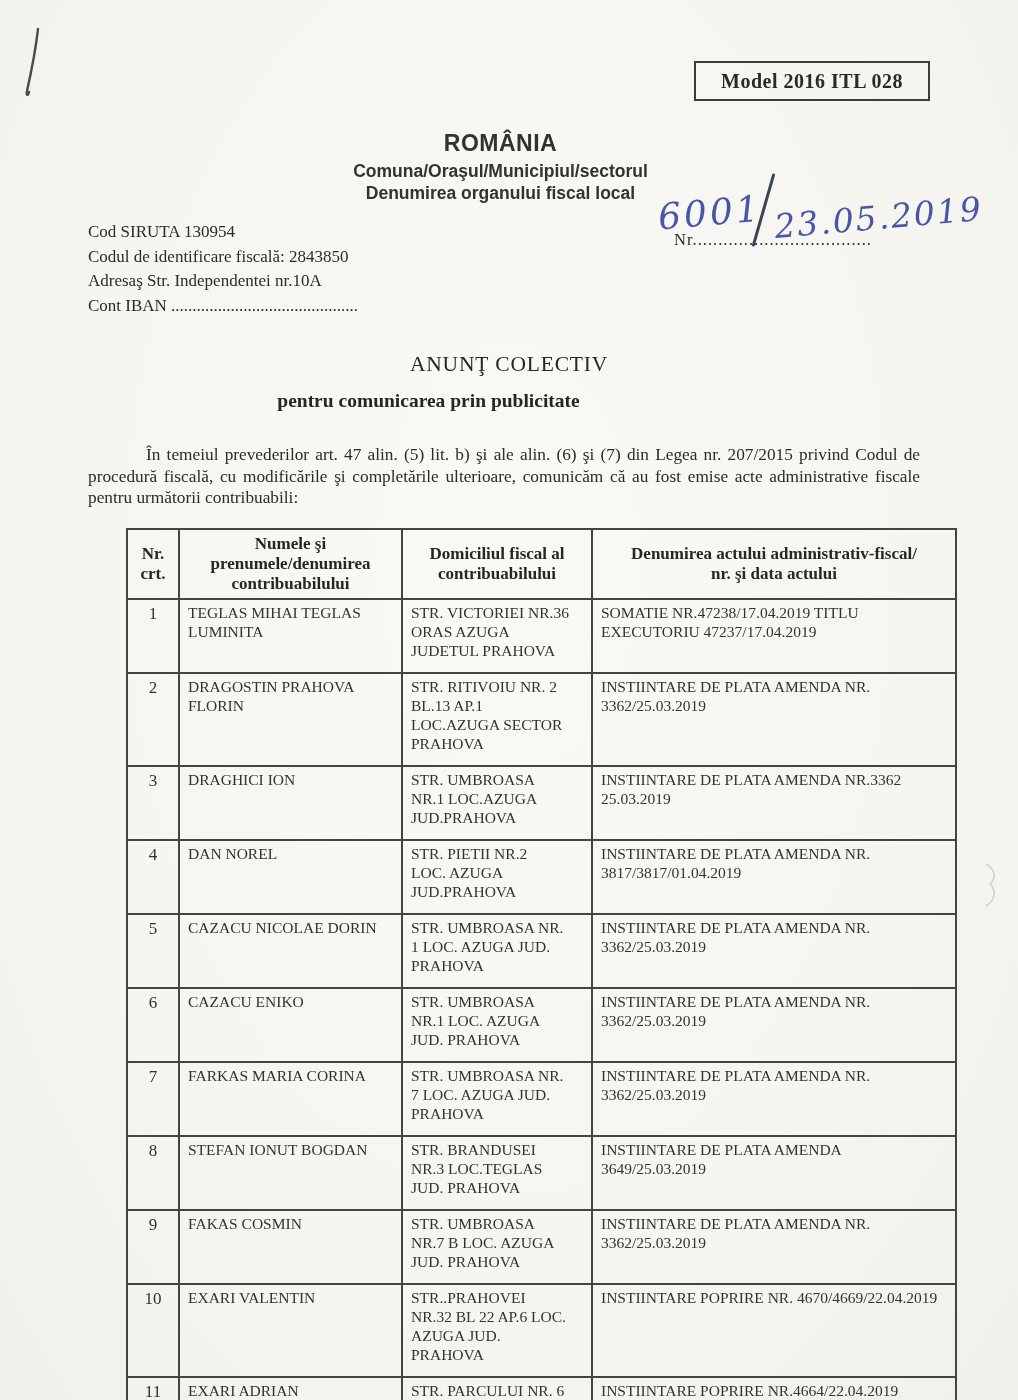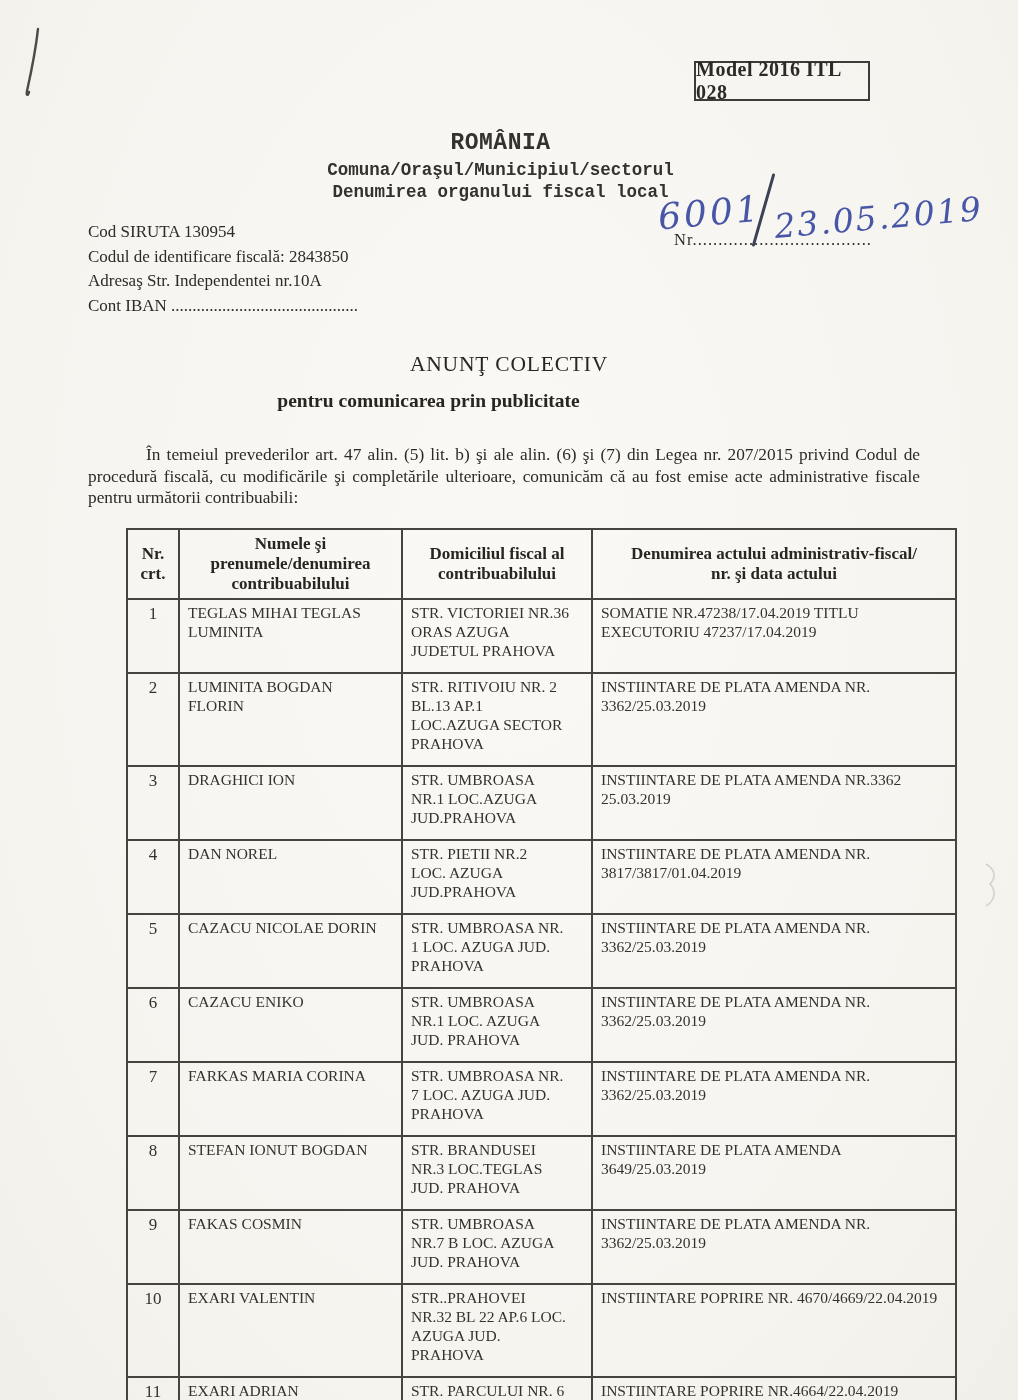--- a/index.html
+++ b/index.html
@@ -10,31 +10,31 @@
     height: 1400px;
     margin: 0 auto;
     background: #f7f6f2;
     background-image: radial-gradient(ellipse at 50% 40%, #faf9f6 0%, #f5f4ef 70%, #f0efe9 100%);
     overflow: hidden;
     color: #2e2d2a;
     font-family: "Liberation Serif", serif;
   }
   .pen-mark { position: absolute; left: 18px; top: 25px; }
   .model-box {
-    position: absolute; left: 694px; top: 61px; width: 176px; height: 40px;
+    position: absolute; left: 694px; top: 61px; width: 236px; height: 40px;
     border: 2px solid #3d3c38;
     display: flex; align-items: center; justify-content: center;
     font-family: "Liberation Serif", serif;
     font-weight: bold; font-size: 20px; color: #2b2a26;
     letter-spacing: 0.5px;
   }
   .header-center {
     position: absolute; left: 248px; top: 130px; width: 505px;
     text-align: center;
-    font-family: Liberation Mono, monospace;
+    font-family: Liberation Sans, sans-serif;
     color: #33322e;
   }
   .header-center .country { font-size: 23px; font-weight: bold; letter-spacing: 0.5px; margin-bottom: 3px; }
   .header-center .admin-line { font-size: 17.5px; font-weight: bold; line-height: 22px; }
   .issuer {
     position: absolute; left: 88px; top: 220px; width: 420px;
     font-size: 17px; line-height: 24.5px; color: #2c2b27;
     list-style: none;
   }
   .reg-area { position: absolute; left: 650px; top: 170px; width: 330px; height: 110px; }
@@ -159,21 +159,21 @@
       <td>TEGLAS MIHAI TEGLAS
 LUMINITA</td>
       <td>STR. VICTORIEI NR.36
 ORAS AZUGA
 JUDETUL PRAHOVA</td>
       <td>SOMATIE NR.47238/17.04.2019 TITLU
 EXECUTORIU 47237/17.04.2019</td>
     </tr>
         <tr>
       <td class="cell-nr">2</td>
-      <td>LUMINITA BOGDAN
+      <td>DRAGOSTIN PRAHOVA
 FLORIN</td>
       <td>STR. RITIVOIU NR. 2
 BL.13 AP.1
 LOC.AZUGA SECTOR
 PRAHOVA</td>
       <td>INSTIINTARE DE PLATA AMENDA NR.
 3362/25.03.2019</td>
     </tr>
         <tr>
       <td class="cell-nr">3</td>

